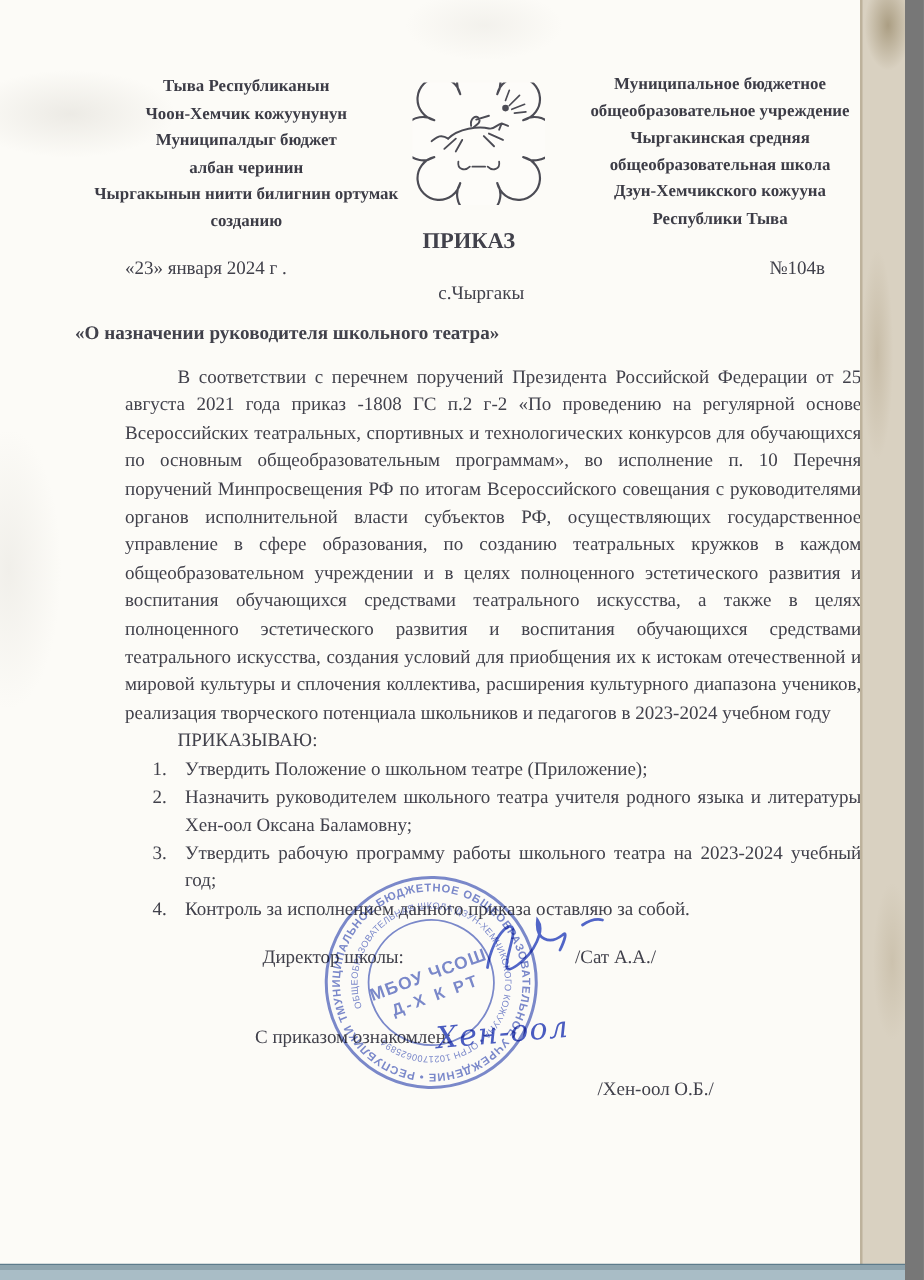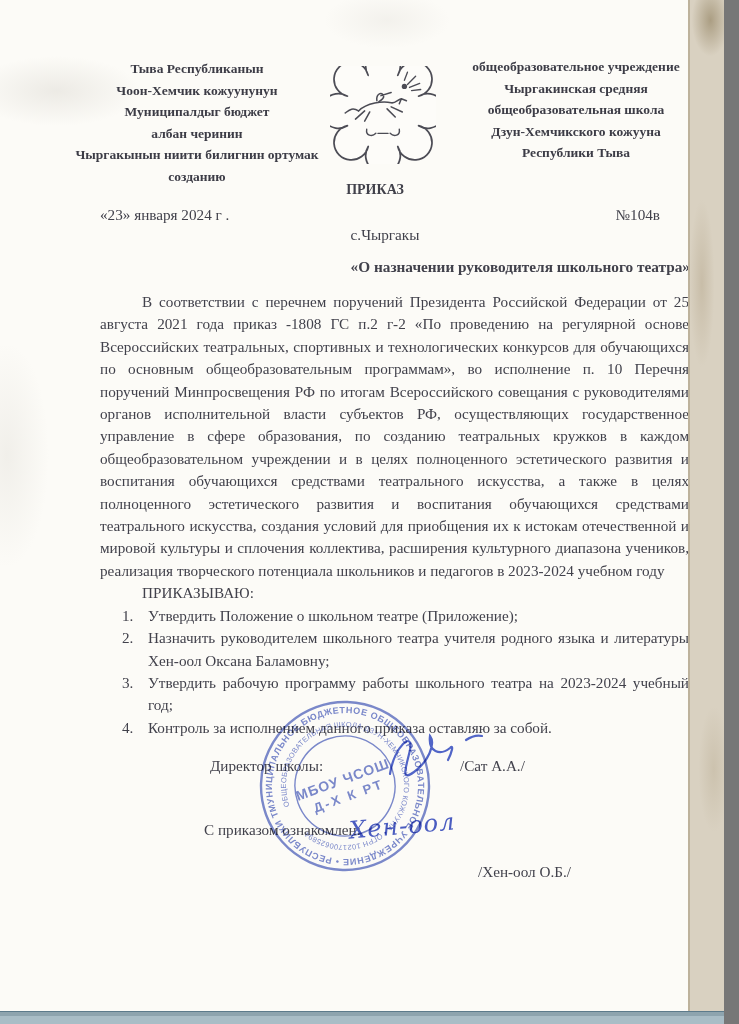--- a/index.html
+++ b/index.html
@@ -35,24 +35,24 @@
     position:absolute;left:0;bottom:0;width:739px;height:12px;
     background:linear-gradient(#8ea4ae 0 4px, #a9bdc6 4px 100%);
     border-top:1px solid #5d7b8b;
   }
   .abs{position:absolute;}
   
   .head-block{font-weight:bold;text-align:center;font-size:13.5px;line-height:21.5px;color:#3c3c46;}
   #head-left{left:52px;top:58px;width:290px;}
   #head-right{left:428px;top:56px;width:296px;}
   
-  .order-title{left:60px;top:182px;width:630px;text-align:center;font-weight:bold;font-size:14px;}
+  .order-title{left:60px;top:182px;width:630px;text-align:center;font-weight:bold;font-size:18px;}
   .date-row{left:100px;top:206px;width:560px;display:flex;justify-content:space-between;font-size:15.2px;gap:12px;}
   .place{left:60px;top:226px;width:650px;text-align:center;font-size:15.2px;}
-  .subject{left:60px;top:258px;width:630px;text-align:right;font-weight:bold;font-size:15.3px;}
+  .subject{left:60px;top:258px;width:630px;text-align:left;font-weight:bold;font-size:15.3px;}
   
   #order-body{left:100px;top:291px;width:589px;font-size:15.2px;line-height:22.4px;}
   #order-body p{margin:0;text-align:justify;text-indent:42px;}
   .resolve{margin:0;text-align:left;}
   .order-list{margin:0;padding:0;list-style:none;}
   .order-item{position:relative;padding-left:48px;text-align:justify;}
   .order-item .num{position:absolute;left:22px;top:0;}
   
   .sig-label,.sig-name{font-size:15.2px;white-space:nowrap;}
   
@@ -94,20 +94,21 @@
         <path d="M28,44 C22,40 19,43 15,46"></path>
         <path d="M34,44 L25,52 M39,45 L34,54 M56,42 L64,50 M60,40 L71,45"></path>
         <path d="M46,34 C45,28 50,25 52,28 C54,31 51,33 48,35 M50,29 L60,26"></path>
       </g>
 
       <path stroke-width="1.4" d="M36,62 c-1,6 5,8 9,4 M47,66 h10 M68,62 c1,6 -5,8 -9,4"></path>
     </g>
   </svg>
 
   <div class="abs head-block" id="head-right">
+    <div>Муниципальное бюджетное</div>
     <div>общеобразовательное учреждение</div>
     <div>Чыргакинская средняя</div>
     <div>общеобразовательная школа</div>
     <div>Дзун-Хемчикского кожууна</div>
     <div>Республики Тыва</div>
   </div>
 
   <div class="abs order-title">ПРИКАЗ</div>
   <div class="abs date-row">
     <span>«23»  января 2024 г .</span>

